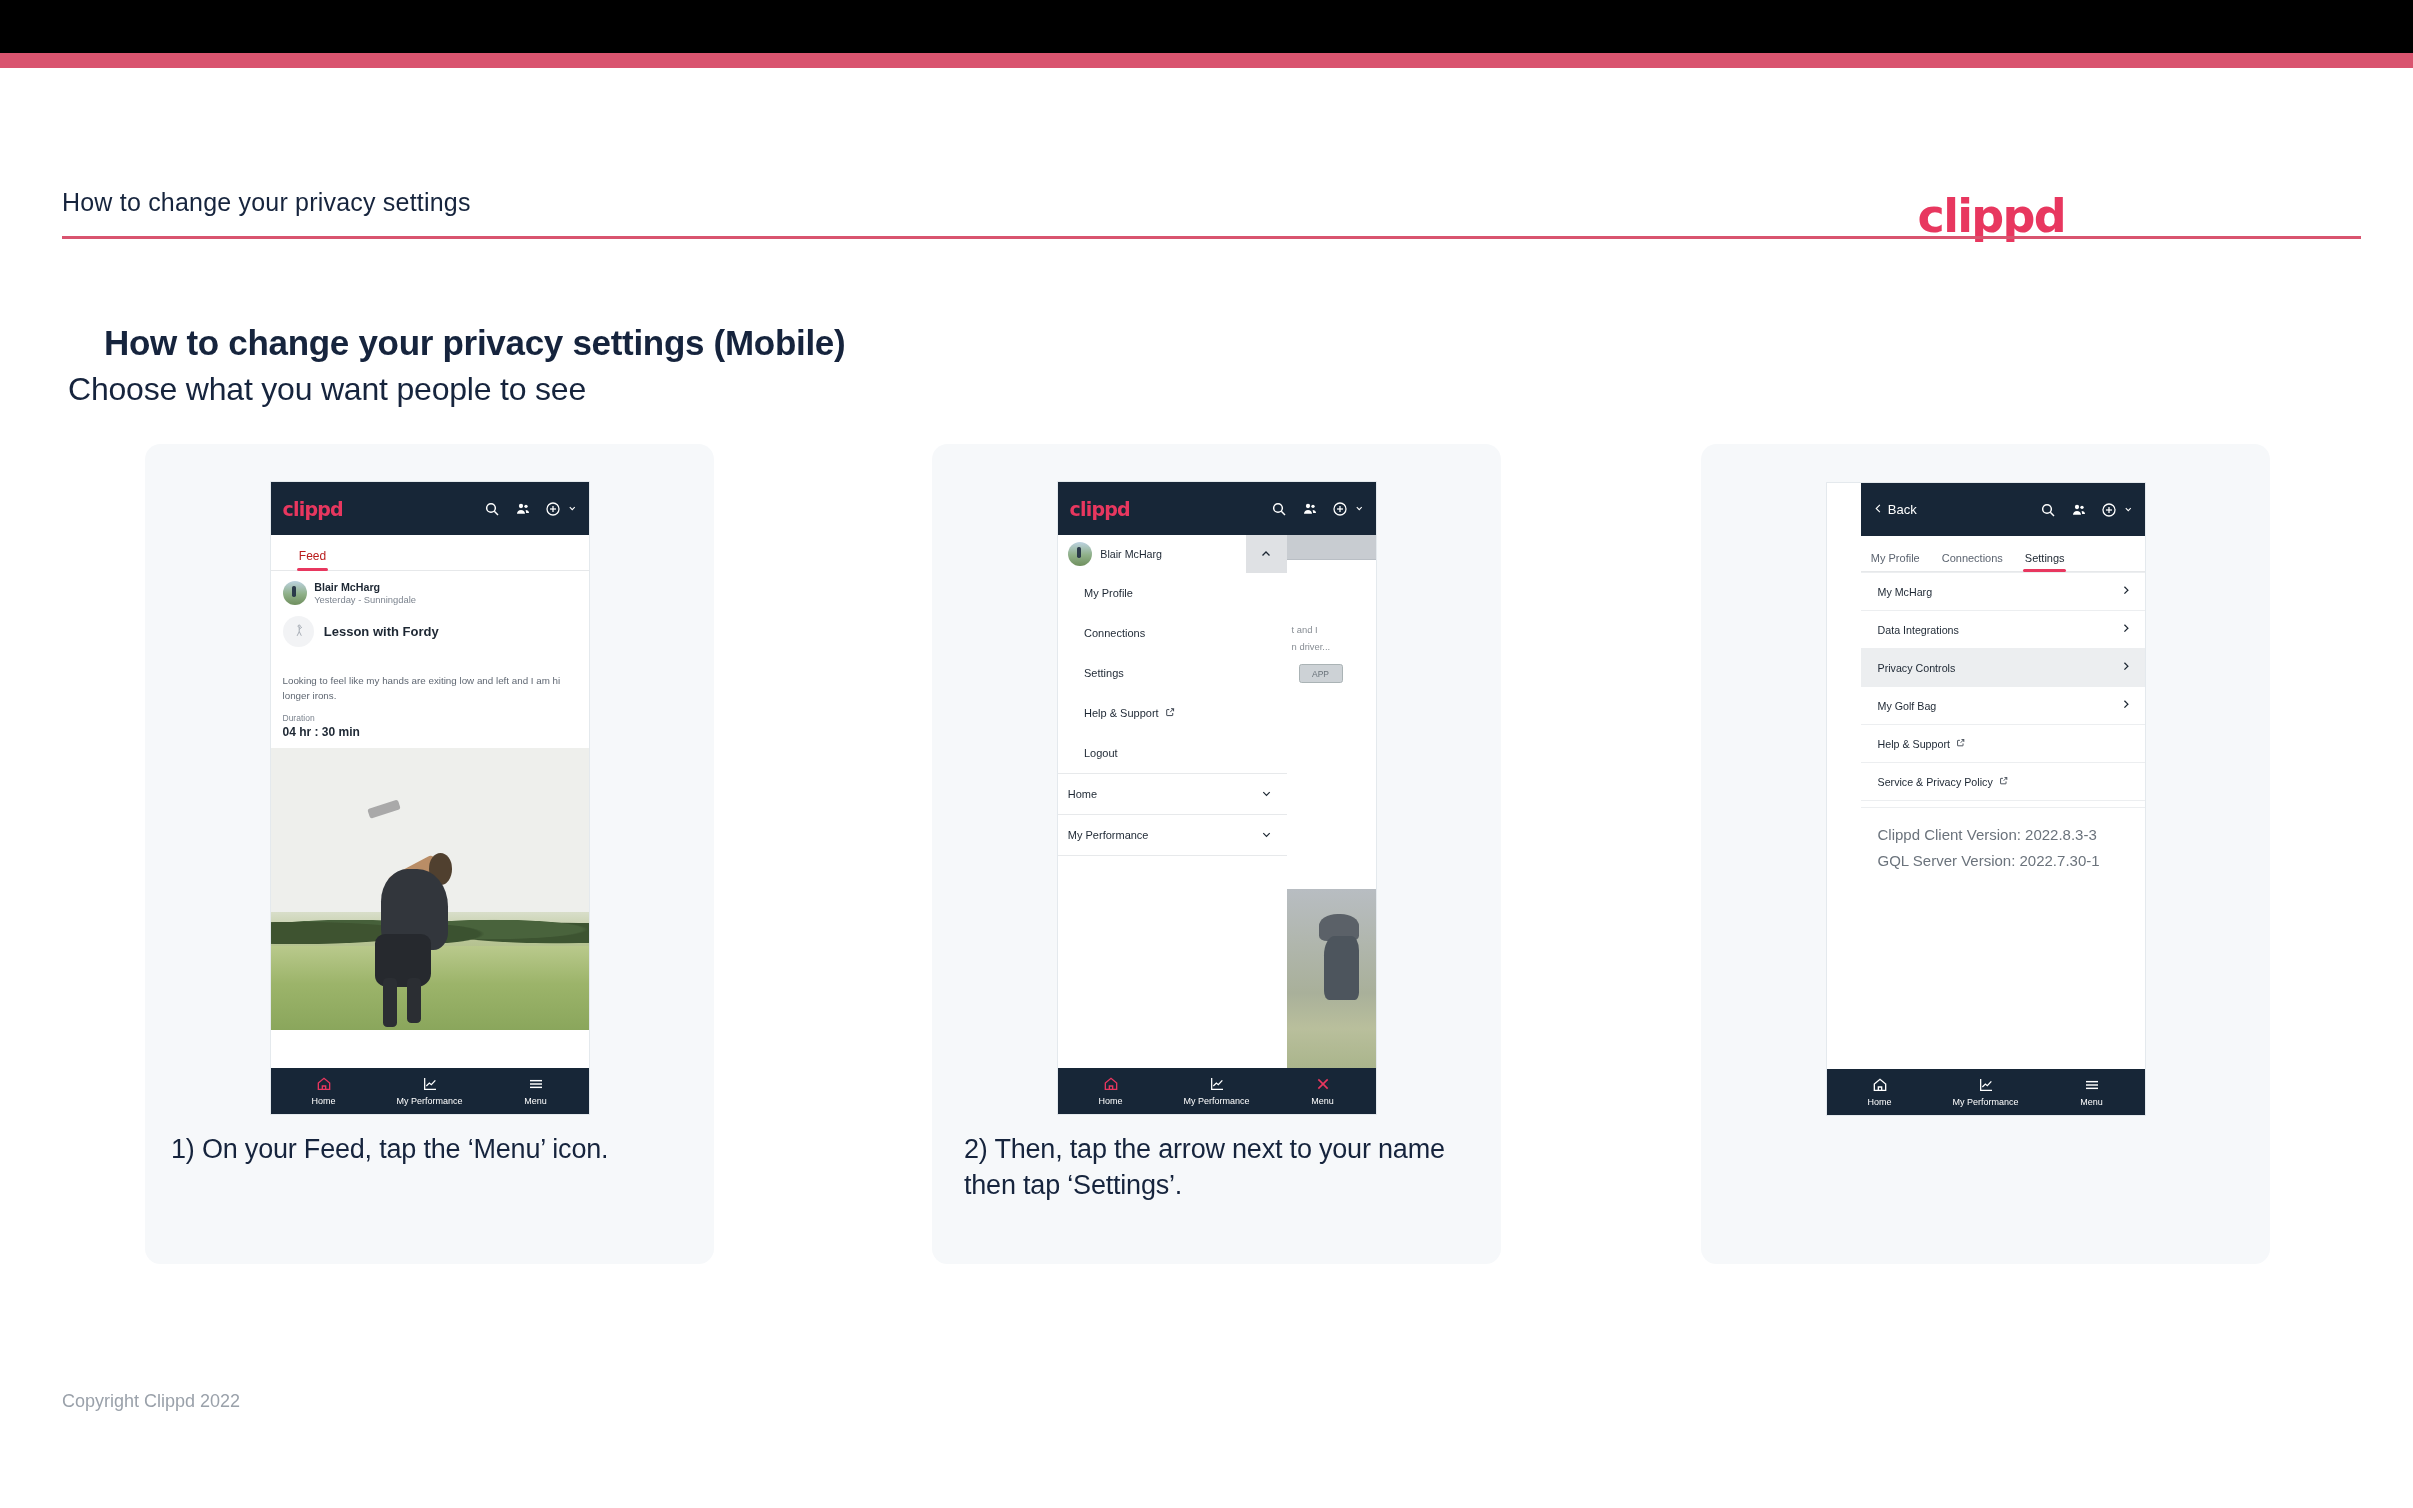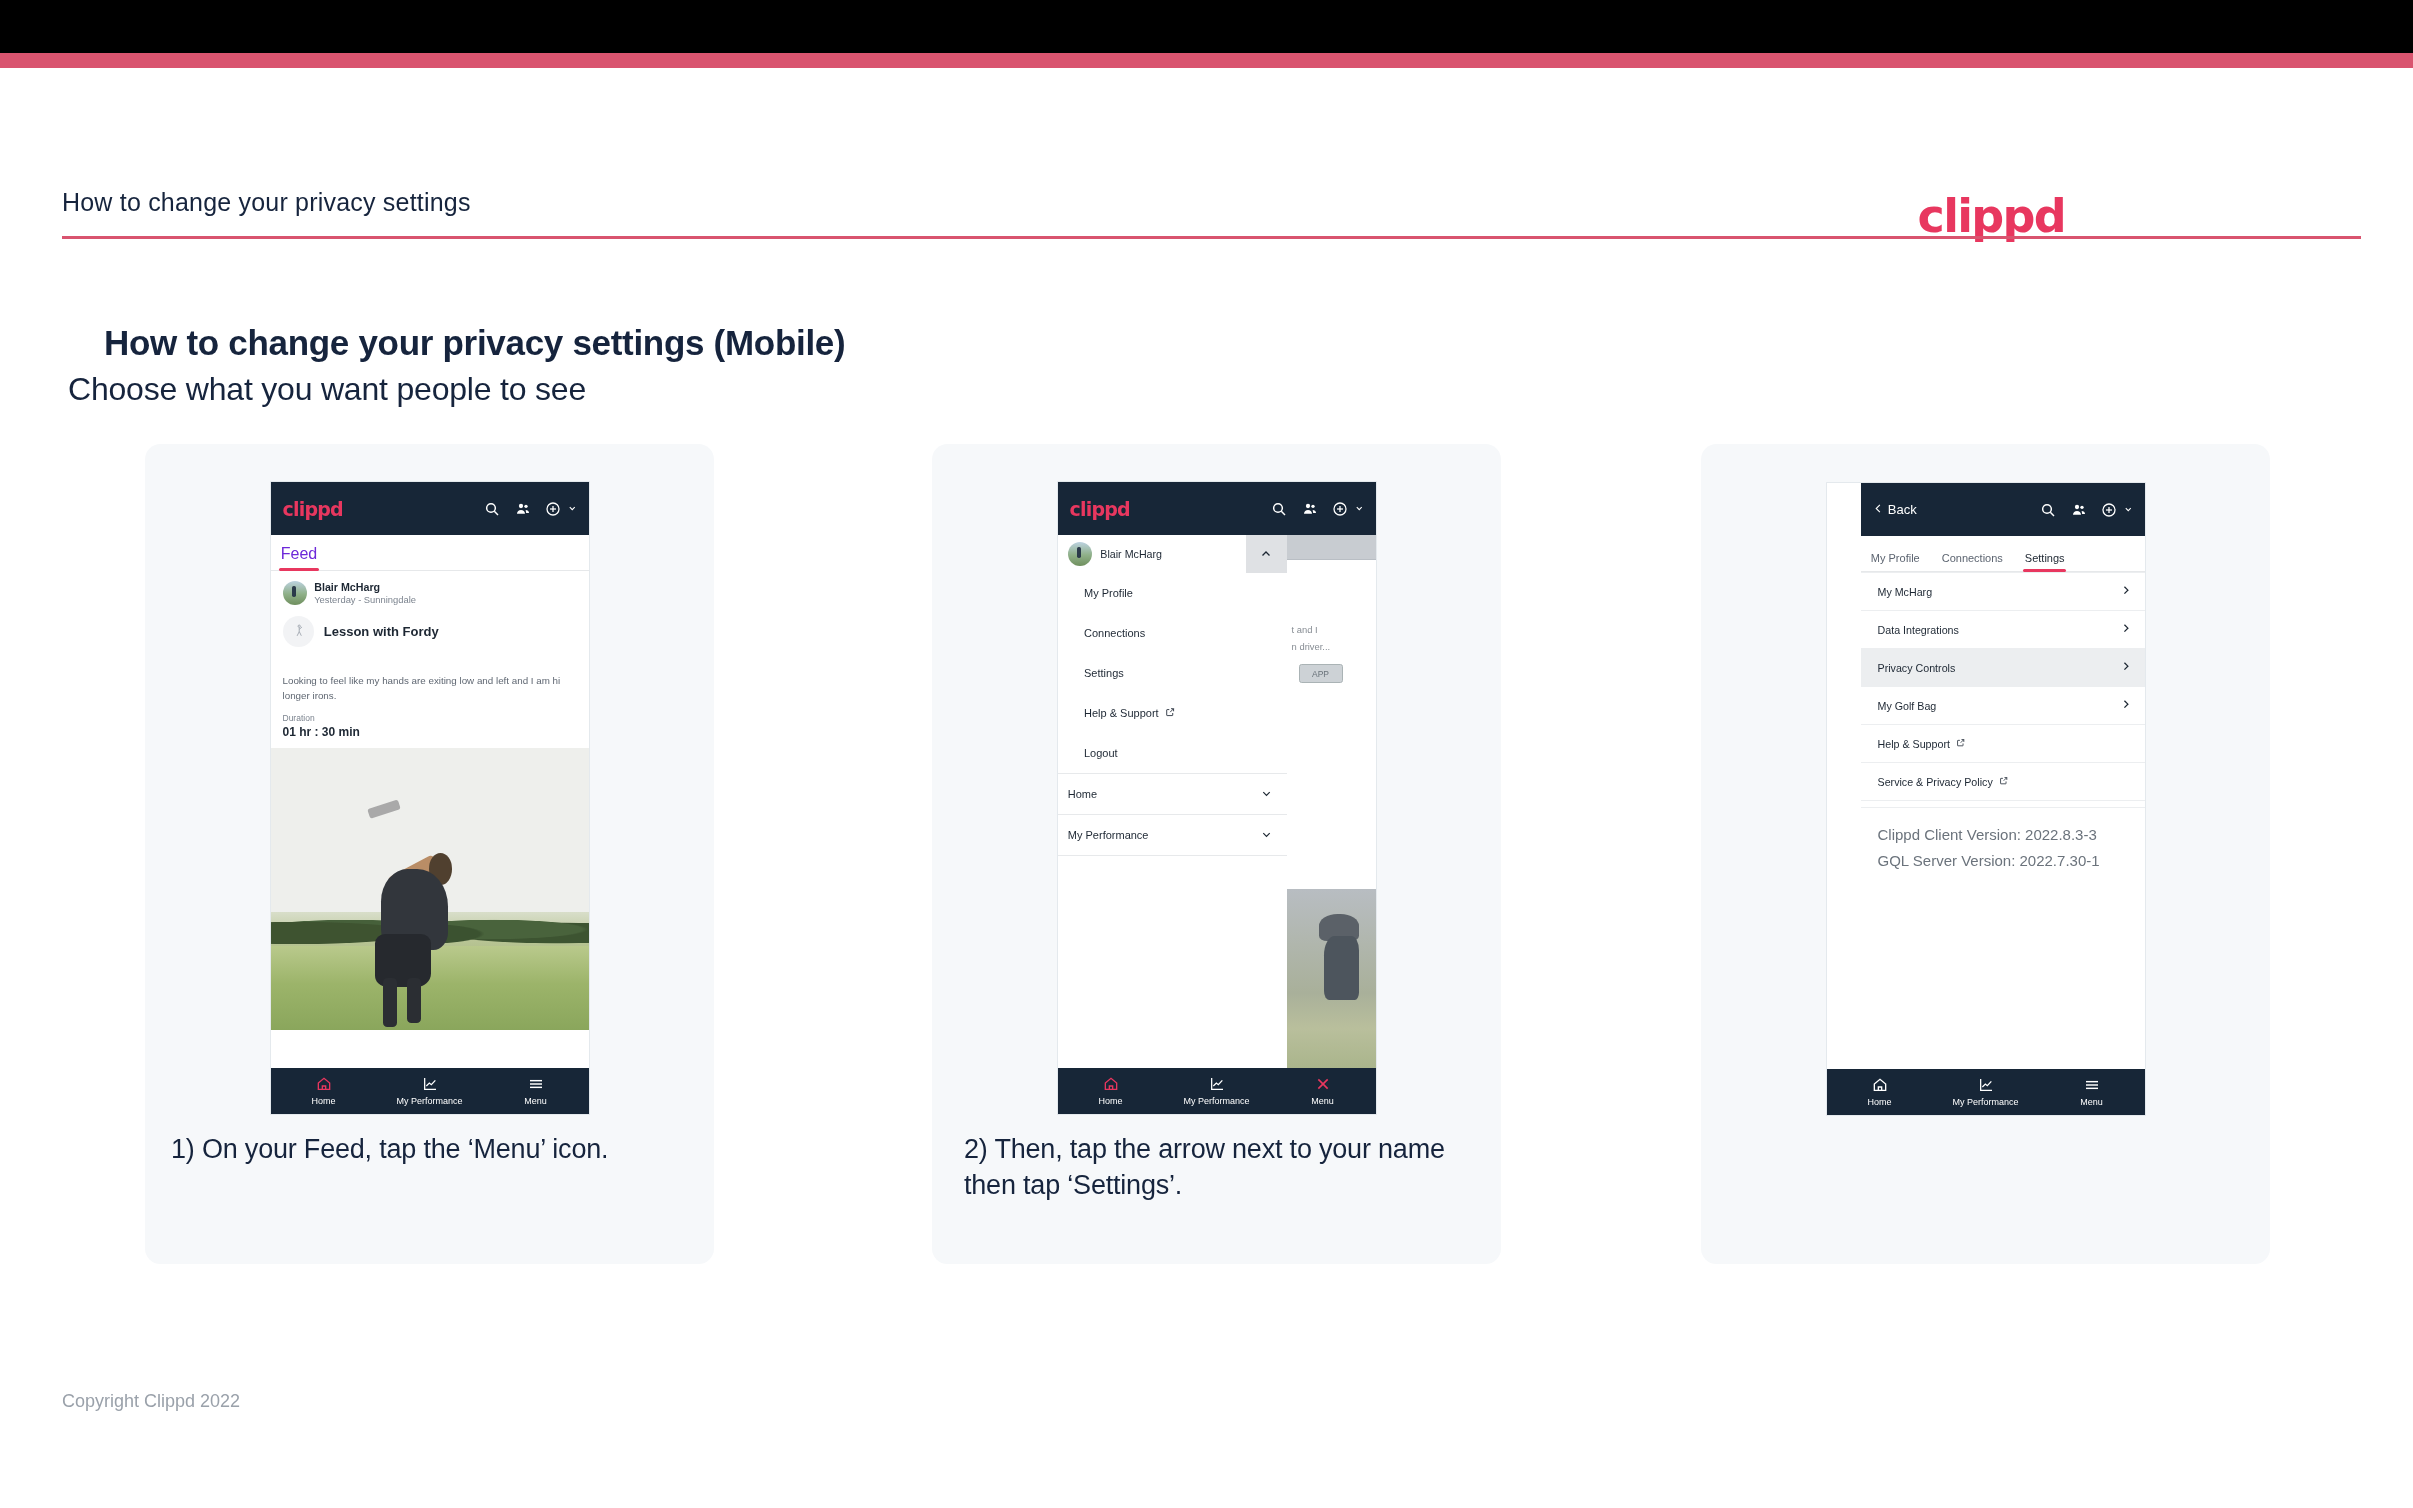--- a/index.html
+++ b/index.html
@@ -79,21 +79,21 @@
     display: flex; align-items: flex-end; height: 36px;
     border-bottom: 0.9px solid #e6e8ea; background: #fff; padding: 0 10.3px; gap: 22px;
   }
   .tab { font-size: 11px; color: #5c6470; padding-bottom: 6.8px; position: relative; }
   .tab.active { color: #222b36; }
   .tab.active::after {
     content: ""; position: absolute; left: -1.7px; right: -1.7px; bottom: -0.9px;
     height: 2.6px; background: #e8375f; border-radius: 1.7px;
   }
   .tabs-row.single { gap: 0; }
-  .tabs-row.single .tab { font-size: 16px; color: #6d28d9; }
+  .tabs-row.single .tab { font-size: 12px; color: #b91c1c; margin-left: 18px; }
 
   
   .post { padding: 10.3px 12px 0 12px; background: #fff; }
   .post-head { display: flex; align-items: center; gap: 7.7px; }
   .avatar {
     width: 24px; height: 24px; border-radius: 50%; flex: none; overflow: hidden;
     background: linear-gradient(180deg,#bcd2e0 0%,#8fb088 55%,#6f8f5e 100%);
     position: relative;
   }
   .avatar::after{
@@ -298,21 +298,21 @@
                 <circle cx="13" cy="4.5" r="1.6"></circle>
                   <path d="M13 6.2v6l-3 6"></path>
                   <path d="M13 9l4-3.5"></path>
                   <path d="M13 12l3 6"></path>
               </svg>
             </div>
             <div class="lesson-title">Lesson with Fordy</div>
           </div>
           <div class="post-body">Looking to feel like my hands are exiting low and left and I am hi longer irons.</div>
           <div class="dur-label">Duration</div>
-          <div class="dur-value">01 hr : 30 min</div>
+          <div class="dur-value">04 hr : 30 min</div>
         </div>
 
         <div class="golf-photo">
           <div class="sky"></div>
           <div class="trees"></div>
           <div class="grass"></div>
           <div class="golfer">
             <div class="club"></div>
               <div class="arm"></div>
               <div class="head"></div>

